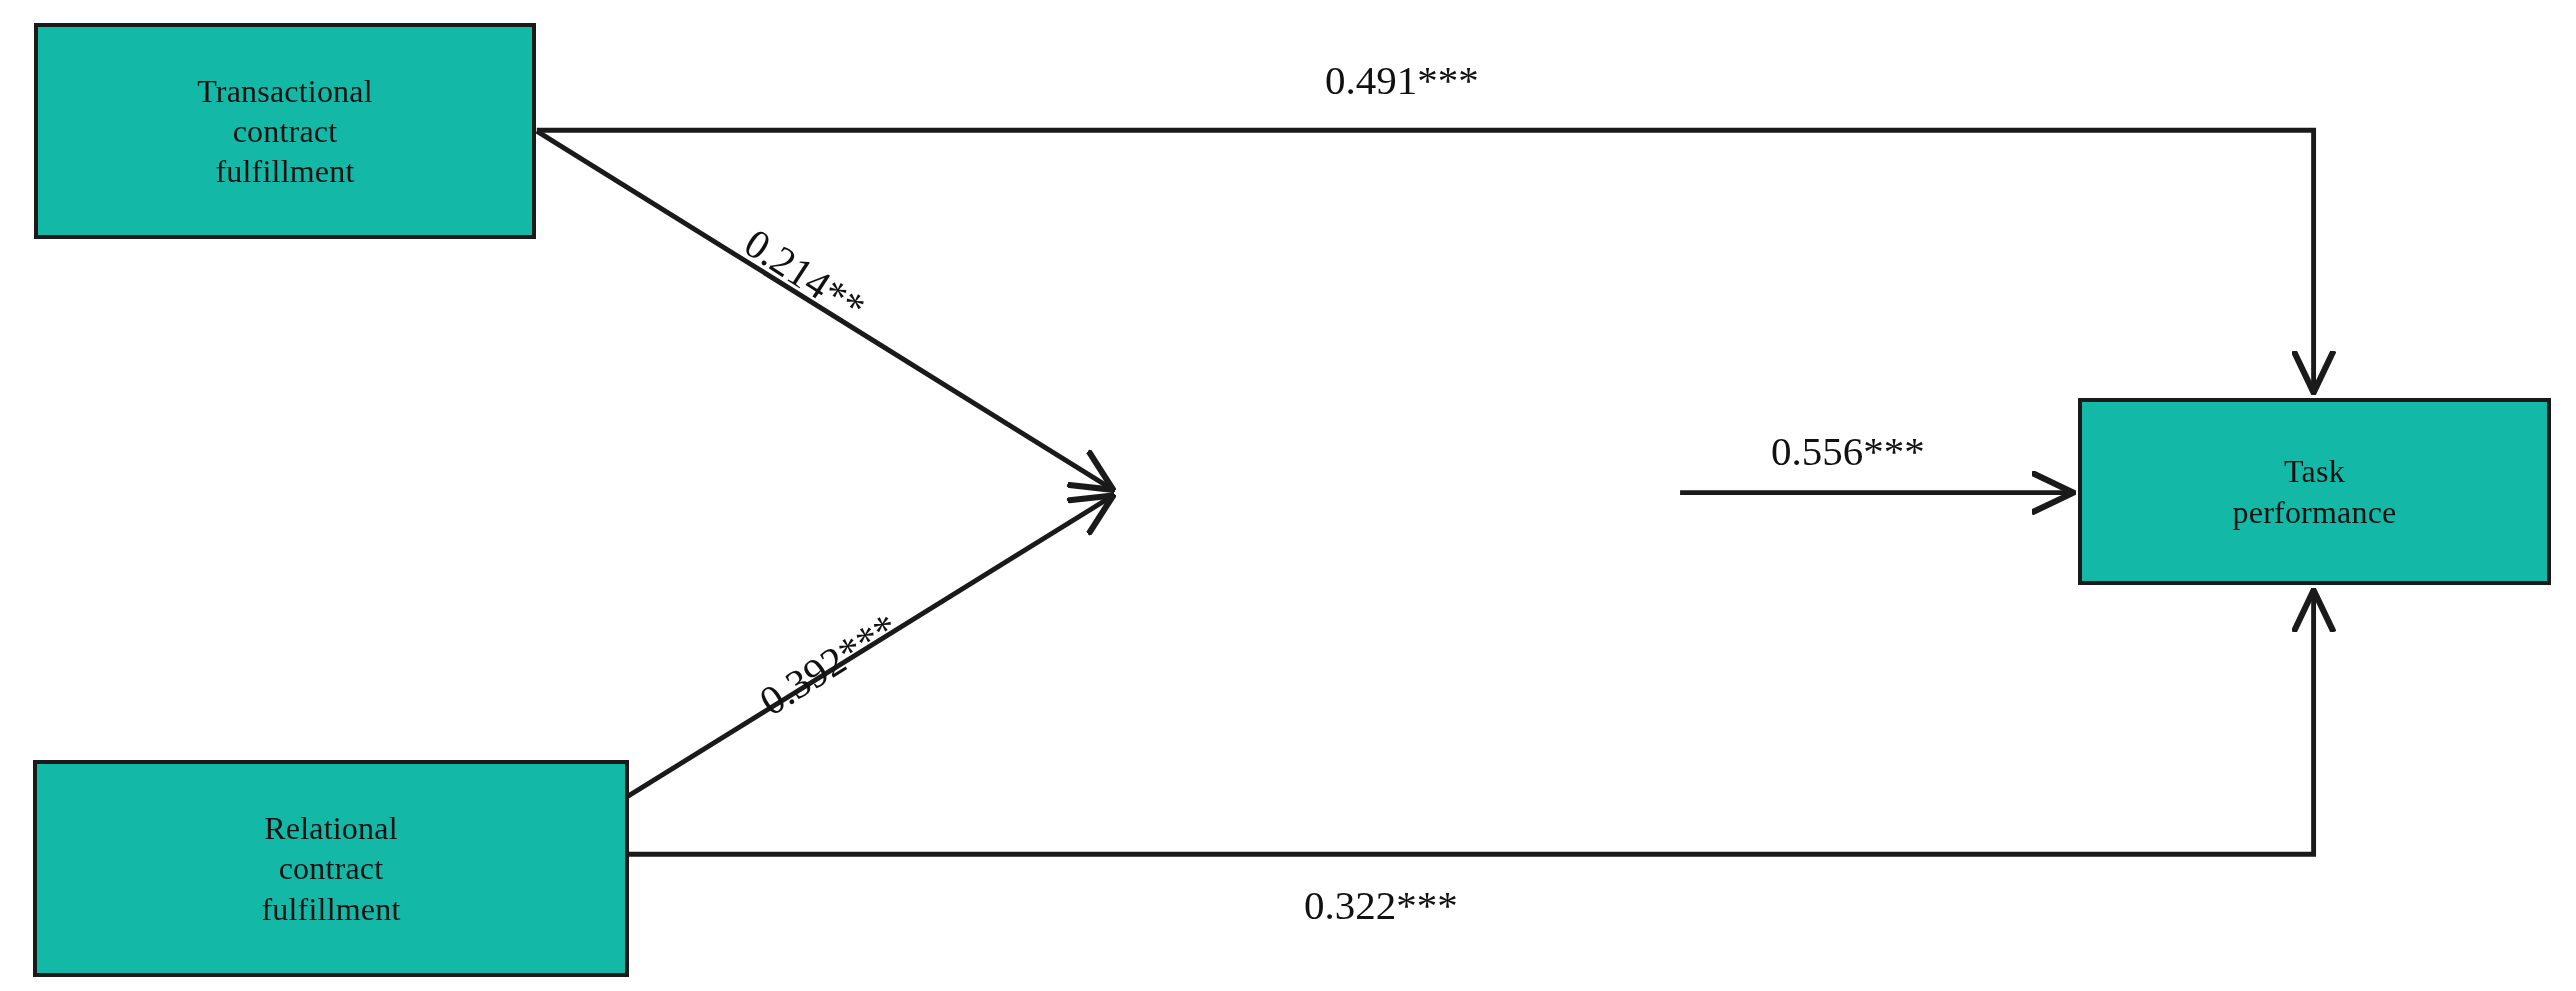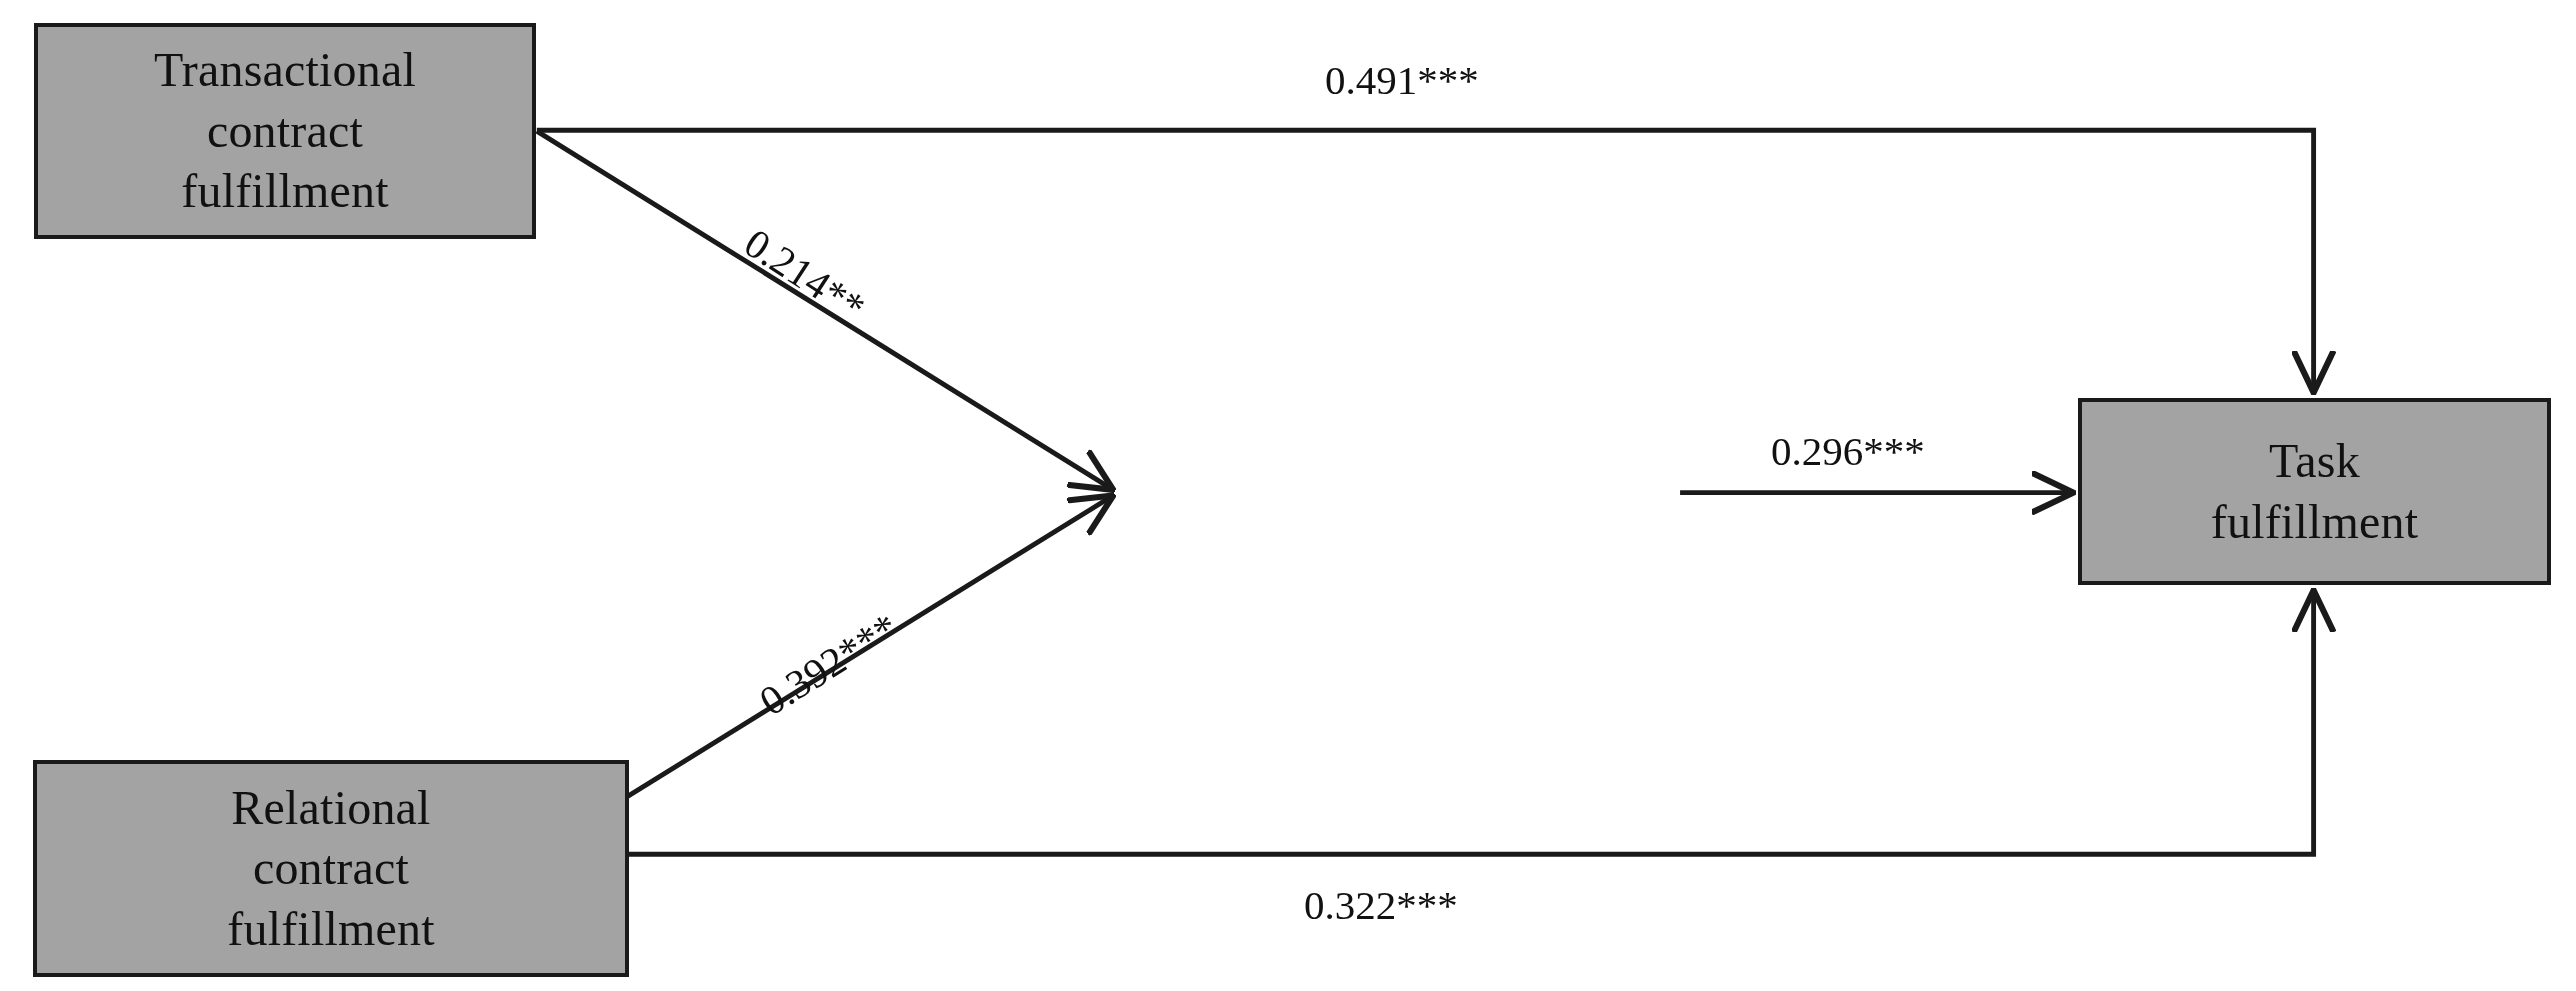--- a/index.html
+++ b/index.html
@@ -21,28 +21,28 @@
     position: absolute;
     left: 0;
     top: 0;
     width: 2576px;
     height: 991px;
   }
   .node-box {
     position: absolute;
     box-sizing: border-box;
     border: 4.1px solid #1a1a1a;
-    background: #a3a3a3;
+    background: #14b8a6;
     display: flex;
     align-items: center;
     justify-content: center;
     text-align: center;
     color: #111111;
     font-family: "Liberation Serif", "DejaVu Serif", serif;
-    font-size: 48px;
+    font-size: 32px;
     line-height: 1.26;
     letter-spacing: 0.2px;
   }
   .node-box .node-label {
     display: block;
     width: 100%;
     white-space: pre-line;
   }
   #box-transactional { left: 34px;   top: 23px;   width: 502px; height: 216px; }
   #box-relational    { left: 33px;   top: 760px;  width: 596px; height: 217px; }
@@ -94,27 +94,27 @@
 
   <div class="node-box" id="box-relational">
     <span class="node-label">Relational
 contract
 fulfillment</span>
   </div>
 
 
   <div class="node-box" id="box-taskperf">
     <span class="node-label">Task
-fulfillment</span>
+performance</span>
   </div>
 
   <div class="path-label" id="label-a1">0.491***</div>
 
   <div class="path-label" id="label-a2">0.214**</div>
 
   <div class="path-label" id="label-a3">0.392***</div>
 
-  <div class="path-label" id="label-a4">0.296***</div>
+  <div class="path-label" id="label-a4">0.556***</div>
 
   <div class="path-label" id="label-a5">0.322***</div>
 
 </div>
 
 
 </body></html>

